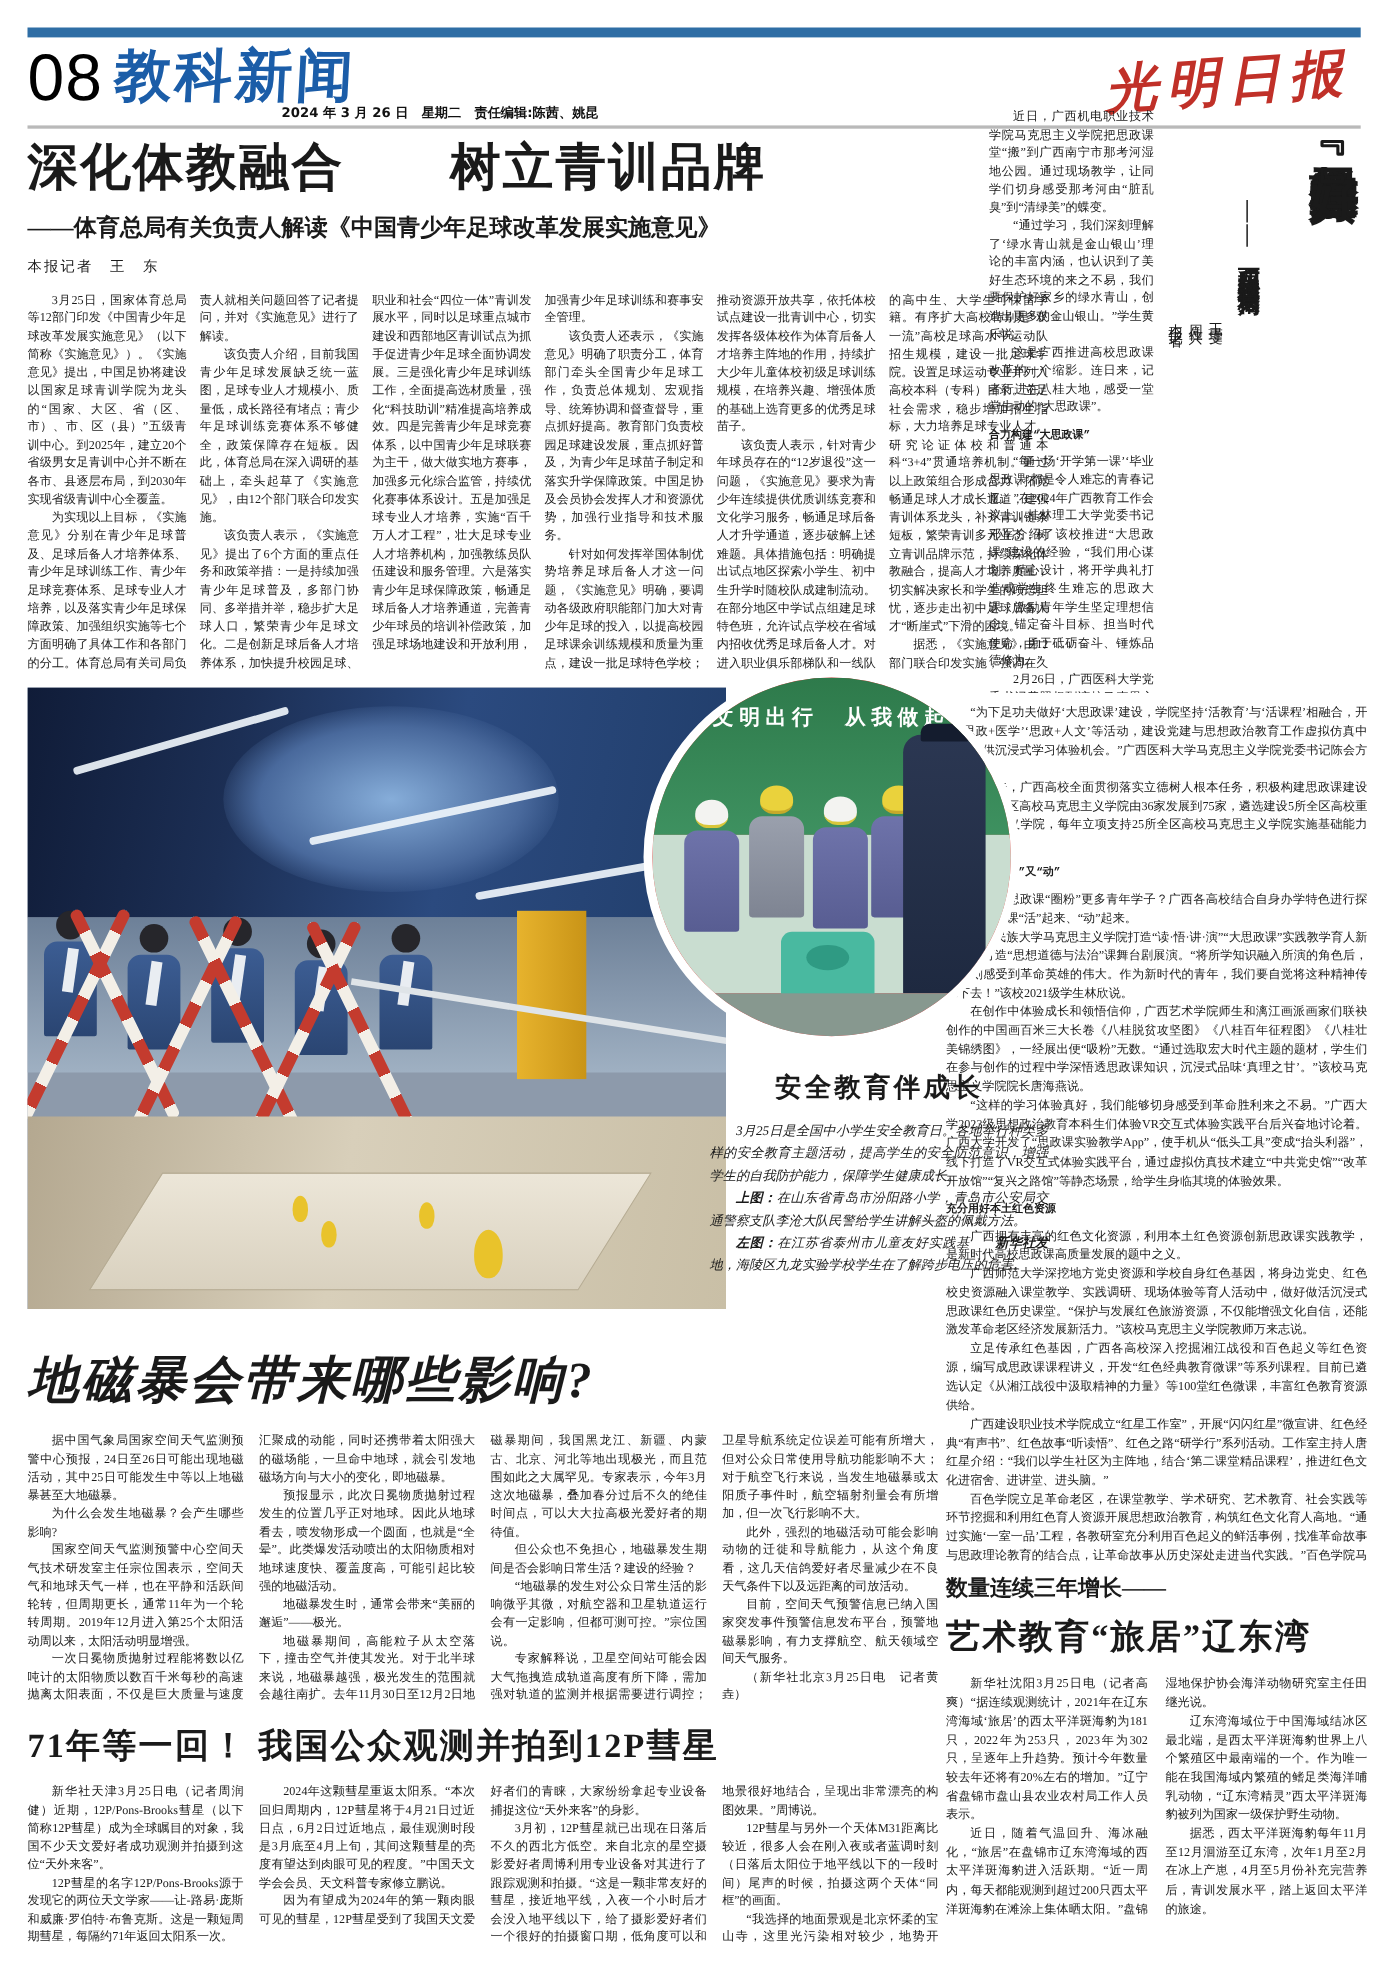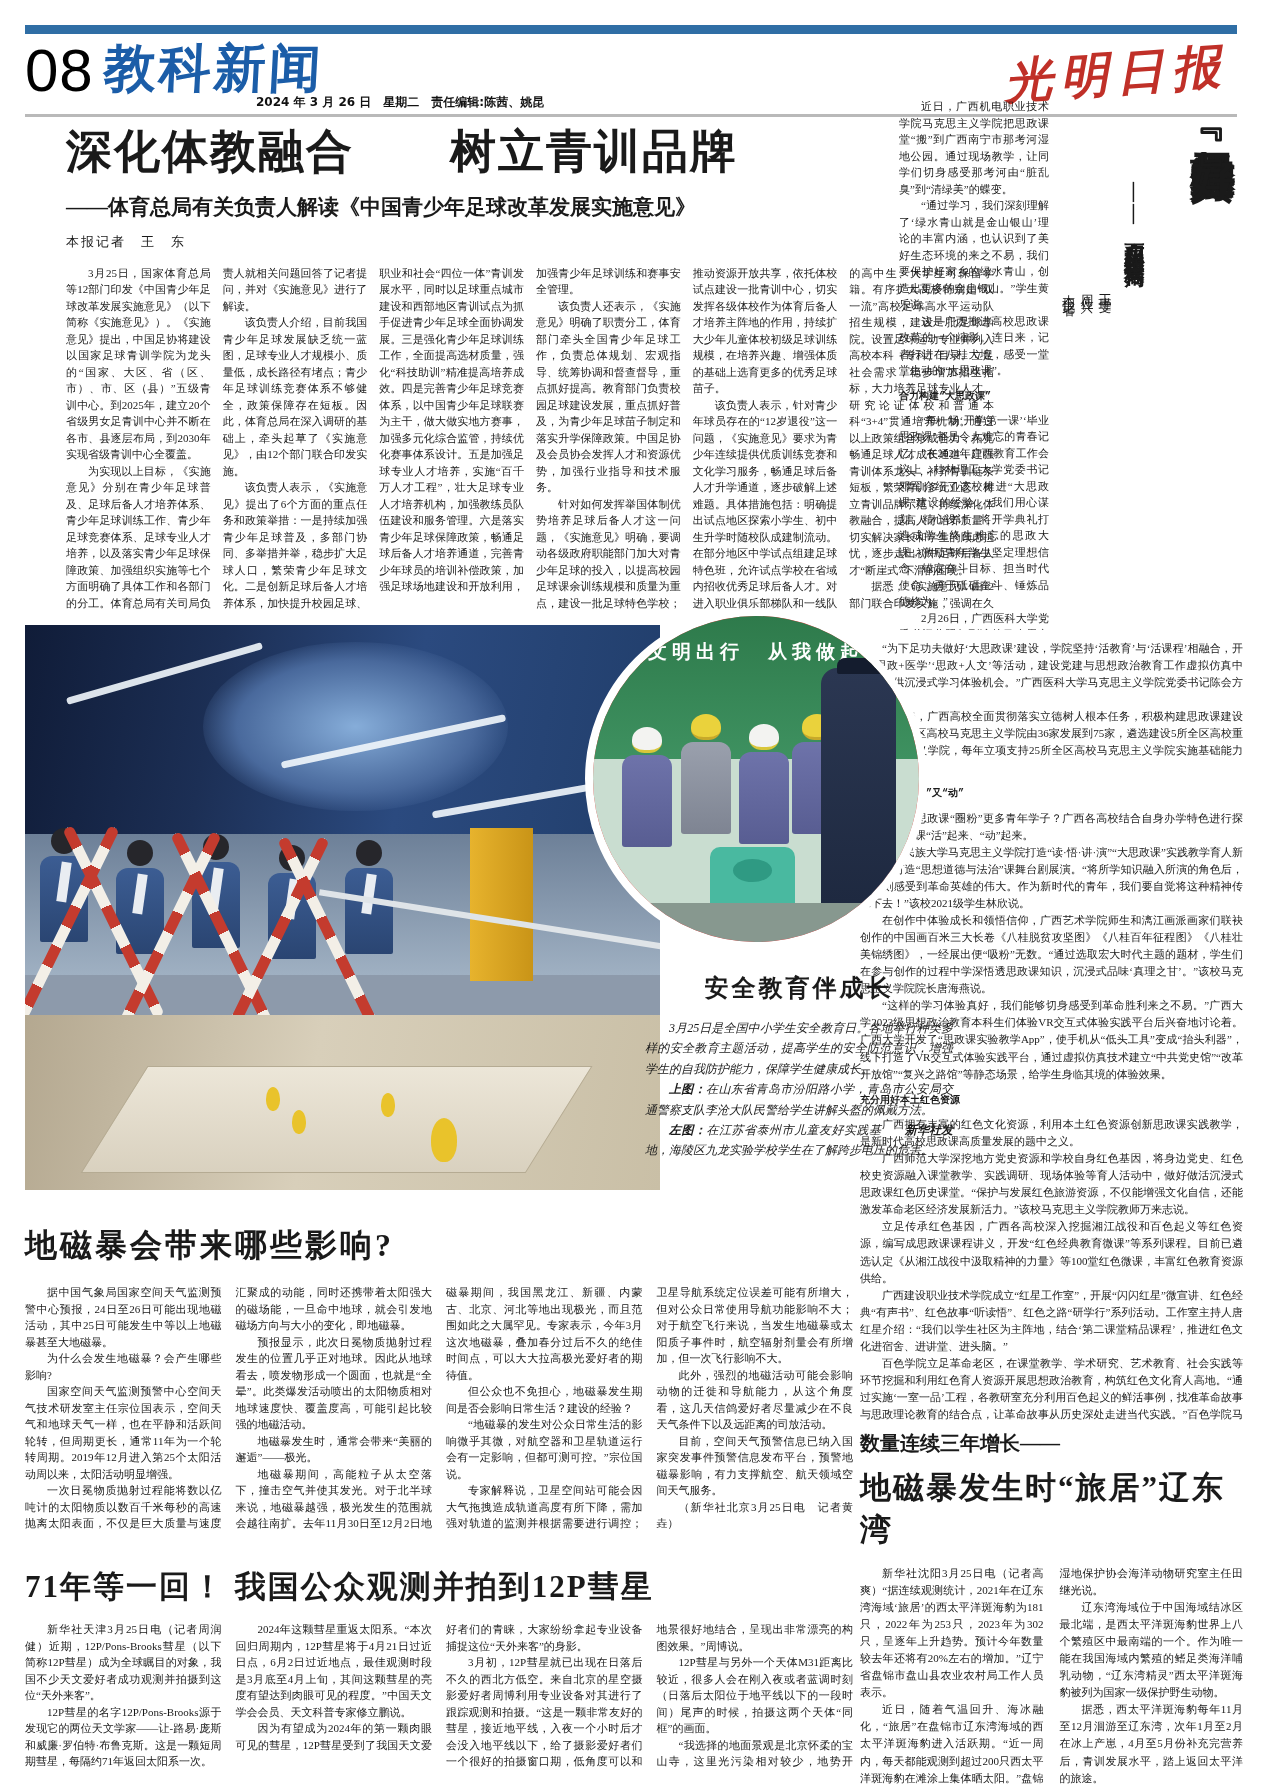--- a/index.html
+++ b/index.html
@@ -14,21 +14,21 @@
   .section-title { left:104px; top:34px; font-family:"DejaVu Sans","Liberation Sans",sans-serif; font-size:52px; font-weight:900; color:#1b5da8; transform:skewX(-3deg); letter-spacing:3px; }
   .dateline { left:256px; top:94px; font-family:"DejaVu Sans","Liberation Sans",sans-serif; font-size:12px; font-weight:700; color:#111; }
   .masthead { right:34px; top:42px; font-size:48px; font-weight:700; font-style:italic; color:#c03028; letter-spacing:8px; transform:rotate(-4deg); }
   .header-rule { left:25px; top:114px; width:1212px; height:3px; background:#b9b9b9; }
 
   
   .body-flow p { text-indent:2em; text-align:justify; }
   .sec-head { text-align:left; font-family:Liberation Mono, monospace; font-weight:900; font-size:10px; margin:10px 0 8px; text-indent:0; }
 
   
-  .art-football { left:25px; top:126px; width:928px; height:494px;margin-left:41px; }
+  .art-football { left:25px; top:126px; width:928px; height:494px; }
   .fb-headline { font-size:46px; font-weight:900; letter-spacing:2px; line-height:1.15; }
   .fb-subtitle { font-size:21px; font-weight:700; margin-top:14px; }
   .fb-byline { font-size:13px; margin-top:12px; letter-spacing:2px; }
   .fb-body { margin-top:14px; height:350px; overflow:hidden; column-count:6; column-gap:12px; font-size:11px; line-height:1.5; }
 
   
   .photo-main { left:25px; top:625px; width:635px; height:565px; overflow:hidden; background:#8d9aab; }
   .pm-ceiling { position:absolute; top:0; left:0; width:100%; height:37%; background:linear-gradient(100deg,#101c38 0%,#1c2f55 30%,#2b4a7f 60%,#213e6b 100%); }
   .pm-sky { position:absolute; top:3%; left:28%; width:48%; height:30%; border-radius:50%; background:radial-gradient(ellipse at center,#86add9 0%,#49699c 55%,rgba(40,60,100,0) 75%); }
   .pm-light { position:absolute; height:7px; background:#eef4fa; opacity:.92; border-radius:3px; }
@@ -62,21 +62,21 @@
 
   .photo-caption { left:645px; top:972px; width:308px; }
   .cap-title { text-align:center; font-size:24px; font-weight:900; letter-spacing:3px; }
   .cap-text { margin-top:14px; font-size:12px; line-height:1.7; font-style:italic; text-align:justify; }
   .cap-text p { text-indent:2em; }
   .cap-label { font-weight:700; }
   .cap-credit { float:right; font-weight:700; font-style:italic; }
 
   
   .art-geo { left:25px; top:1224px; width:828px; height:338px; }
-  .geo-headline { font-size:32px; font-weight:900; letter-spacing:3px; }
+  .geo-headline { font-size:46px; font-weight:900; letter-spacing:3px;font-style:italic; }
   .geo-body { margin-top:16px; height:264px; overflow:hidden; column-count:4; column-gap:14px; font-size:11px; line-height:1.5; }
 
   
   .art-comet { left:25px; top:1566px; width:828px; height:212px; }
   .comet-headline { font-size:31px; font-weight:900; letter-spacing:2px; }
   .comet-body { margin-top:13px; height:152px; overflow:hidden; column-count:4; column-gap:14px; font-size:11px; line-height:1.5; }
 
   
   .art-gx { left:860px; top:98px; width:383px; height:1330px; }
   .gx-top { display:flex; height:532px; justify-content:flex-end; }
@@ -266,21 +266,21 @@
         <p>广西拥有丰富的红色文化资源，利用本土红色资源创新思政课实践教学，是新时代高校思政课高质量发展的题中之义。</p>
         <p>广西师范大学深挖地方党史资源和学校自身红色基因，将身边党史、红色校史资源融入课堂教学、实践调研、现场体验等育人活动中，做好做活沉浸式思政课红色历史课堂。“保护与发展红色旅游资源，不仅能增强文化自信，还能激发革命老区经济发展新活力。”该校马克思主义学院教师万来志说。</p>
         <p>立足传承红色基因，广西各高校深入挖掘湘江战役和百色起义等红色资源，编写成思政课课程讲义，开发“红色经典教育微课”等系列课程。目前已遴选认定《从湘江战役中汲取精神的力量》等100堂红色微课，丰富红色教育资源供给。</p>
         <p>广西建设职业技术学院成立“红星工作室”，开展“闪闪红星”微宣讲、红色经典“有声书”、红色故事“听读悟”、红色之路“研学行”系列活动。工作室主持人唐红星介绍：“我们以学生社区为主阵地，结合‘第二课堂精品课程’，推进红色文化进宿舍、进讲堂、进头脑。”</p>
         <p>百色学院立足革命老区，在课堂教学、学术研究、艺术教育、社会实践等环节挖掘和利用红色育人资源开展思想政治教育，构筑红色文化育人高地。“通过实施‘一室一品’工程，各教研室充分利用百色起义的鲜活事例，找准革命故事与思政理论教育的结合点，让革命故事从历史深处走进当代实践。”百色学院马克思主义学院党委副书记黄兴忠说。</p>
       </div>
   </div>
 
   <div class="abs art-seal">
     <div class="seal-kicker">数量连续三年增长——</div>
-    <div class="seal-headline">地磁暴发生时“旅居”辽东湾</div>
+    <div class="seal-headline">艺术教育“旅居”辽东湾</div>
     <div class="seal-body body-flow">
         <p>新华社沈阳3月25日电（记者高爽）“据连续观测统计，2021年在辽东湾海域‘旅居’的西太平洋斑海豹为181只，2022年为253只，2023年为302只，呈逐年上升趋势。预计今年数量较去年还将有20%左右的增加。”辽宁省盘锦市盘山县农业农村局工作人员表示。</p>
         <p>近日，随着气温回升、海冰融化，“旅居”在盘锦市辽东湾海域的西太平洋斑海豹进入活跃期。“近一周内，每天都能观测到超过200只西太平洋斑海豹在滩涂上集体晒太阳。”盘锦湿地保护协会海洋动物研究室主任田继光说。</p>
         <p>辽东湾海域位于中国海域结冰区最北端，是西太平洋斑海豹世界上八个繁殖区中最南端的一个。作为唯一能在我国海域内繁殖的鳍足类海洋哺乳动物，“辽东湾精灵”西太平洋斑海豹被列为国家一级保护野生动物。</p>
         <p>据悉，西太平洋斑海豹每年11月至12月洄游至辽东湾，次年1月至2月在冰上产崽，4月至5月份补充完营养后，青训发展水平，踏上返回太平洋的旅途。</p>
       </div>
   </div>
 
 </div>
 

